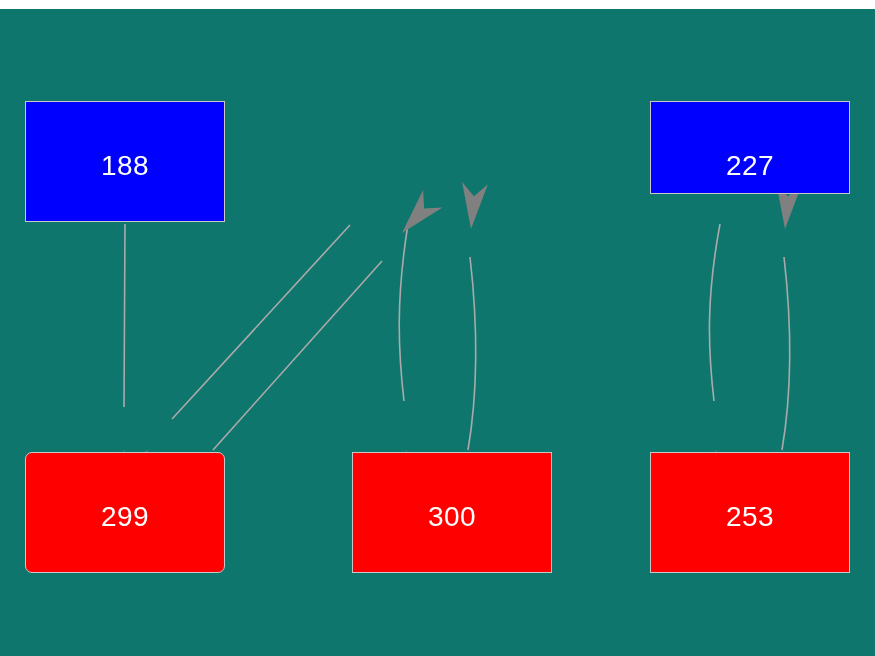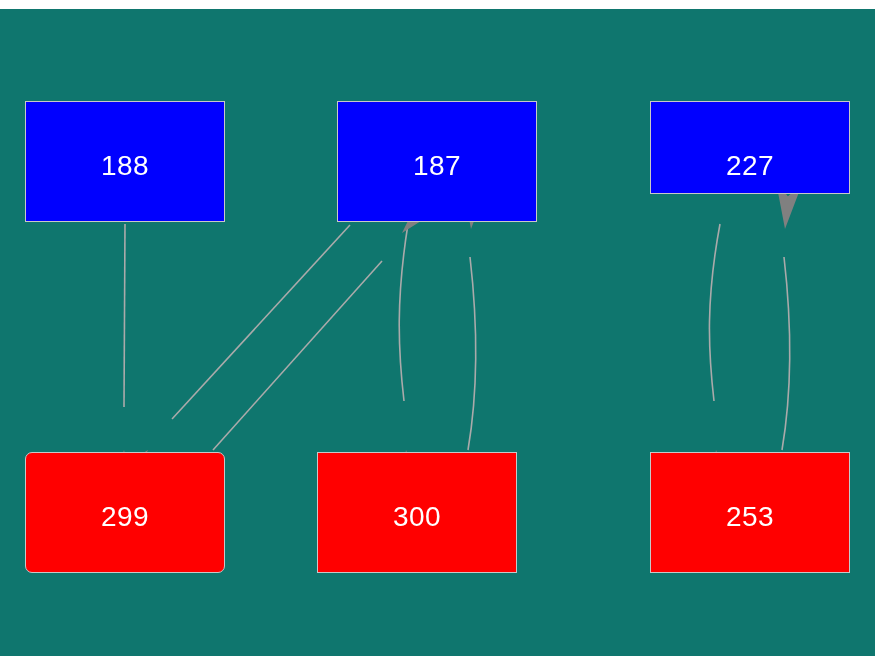--- a/index.html
+++ b/index.html
@@ -83,33 +83,30 @@
       </g>
       <g transform="translate(785,220) rotate(5)">
         <path d="M 0,0 L -13,-46 L 0,-33 L 13,-46 Z" fill="#808080"></path>
       </g>
     </svg>
 
   <div class="node node-blue" style="left:25px; top:92px; width:200px; height:121px;">
     <span class="node-label">188</span>
   </div>
 
-  <div class="node node-blue" style="left:337px; top:92px; width:200px; height:121px;">
-    <span class="node-label">187</span>
-  </div>
 
   <div class="node node-blue" style="left:650px; top:92px; width:200px; height:93px;">
     <span class="node-label">227</span>
   </div>
 
   <div class="node node-red" style="left:25px; top:443px; width:200px; height:121px;border-radius:7px;">
     <span class="node-label">299</span>
   </div>
 
-  <div class="node node-red" style="left:317px; top:443px; width:200px; height:121px;">
+  <div class="node node-red" style="left:352px; top:443px; width:200px; height:121px;">
     <span class="node-label">300</span>
   </div>
 
   <div class="node node-red" style="left:650px; top:443px; width:200px; height:121px;padding-left:8px;">
     <span class="node-label">253</span>
   </div>
 
 </div>
 
 </body></html>

